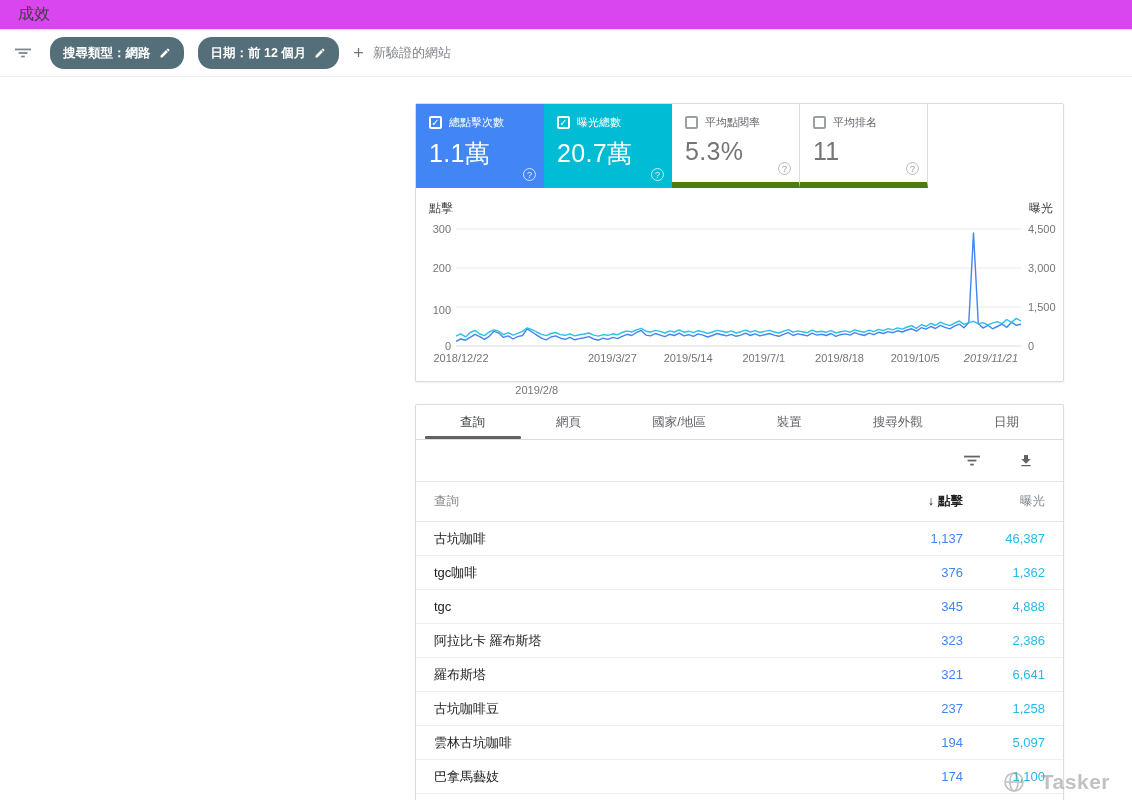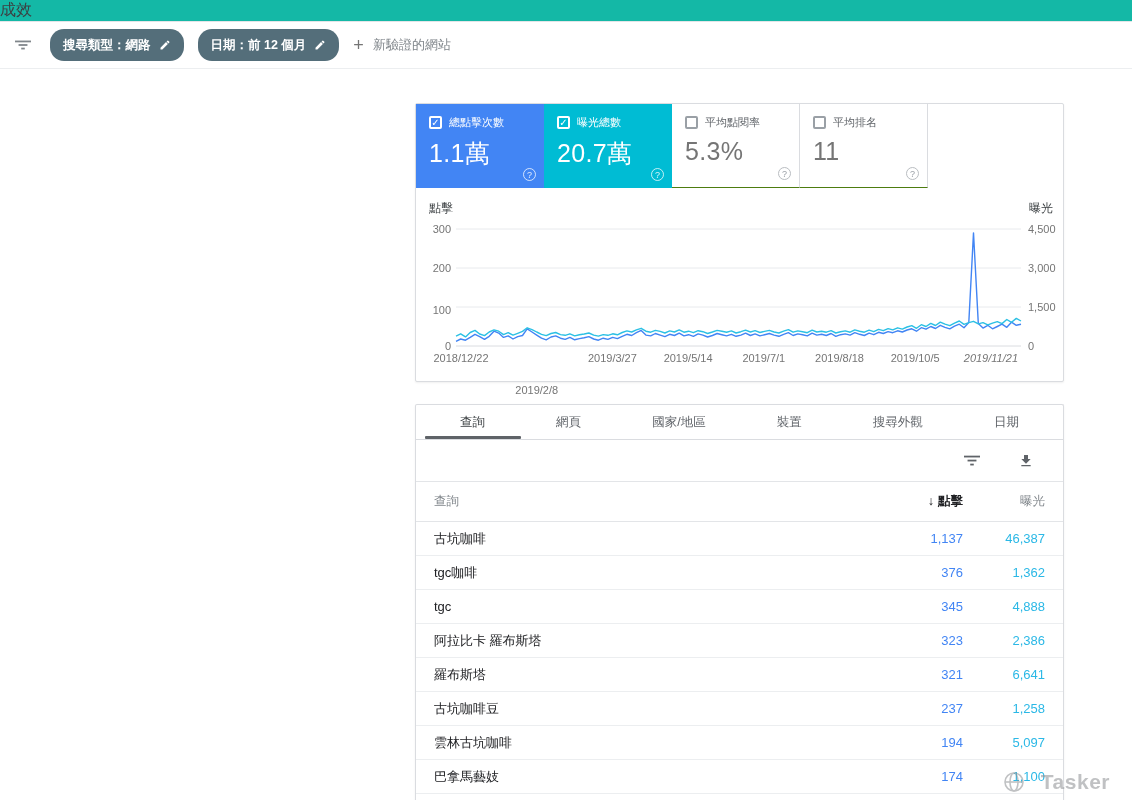--- a/index.html
+++ b/index.html
@@ -2,22 +2,22 @@
 <html><head>
 <meta charset="utf-8">
 <style>
   * { box-sizing: border-box; margin: 0; padding: 0; }
   html,body { width:1132px; height:800px; overflow:hidden; }
   body {
     font-family:"Liberation Sans","DejaVu Sans",sans-serif;
     background:#ffffff; color:#202124; position:relative;
   }
   
-  .top-header{ height:22px; display:flex; align-items:center; 
-    border-bottom:1px solid #e3e5e8; background:#14b8a6;}
+  .top-header{ height:30px; display:flex; align-items:center; padding-left:18px;
+    border-bottom:1px solid #e3e5e8; background:#d946ef;}
   .page-title{ font-size:16px; color:#3c4043; }
   
   .filter-bar{ height:47px; display:flex; align-items:center; gap:14px;
     padding-left:10px; border-bottom:1px solid #eceef0; background:#fff;}
   .icon-btn{ width:26px; height:26px; display:flex; align-items:center; justify-content:center;
     cursor:pointer; background:none; border:none; }
   .chip{ display:inline-flex; align-items:center; gap:8px; height:26px; padding:16px 13px;
     background:#546e7a; color:#fff; border-radius:14px; font-size:12.5px; font-weight:bold;
     border:none; cursor:pointer; white-space:nowrap;}
   .chip svg{ flex:0 0 auto; }
@@ -28,21 +28,21 @@
   .content{ position:absolute; left:415px; top:103px; width:649px; }
   .card{ background:#fff; border:1px solid #dadce0; border-radius:2px;
     box-shadow:0 1px 2px rgba(60,64,67,.08); }
   
   .tiles{ display:flex; height:84px; }
   .tile{ width:128px; position:relative; padding:11px 0 0 13px; cursor:pointer; }
   .tile .label-row{ display:flex; align-items:center; gap:7px; font-size:11px; font-weight:500;}
   .tile .value{ font-size:25px; margin-top:7px; letter-spacing:.3px;}
   .tile-clicks{ background:#4285f4; color:#fff; }
   .tile-impressions{ background:#00bcd4; color:#fff; }
-  .tile-plain{ background:#fff; border-right:1px solid #dadce0; border-bottom:1px solid #4d7c0f;}
+  .tile-plain{ background:#fff; border-right:1px solid #dadce0; border-bottom:6px solid #4d7c0f;}
   .tile-plain .label-row{ color:#5f6368; }
   .tile-plain .value{ color:#757575; }
   .cb{ width:13px; height:13px; border-radius:2px; display:flex; align-items:center;
     justify-content:center; font-size:10px; line-height:1;}
   .cb-checked{ border:2px solid #fff; color:#fff; }
   .cb-empty{ border:2px solid #9aa0a6; }
   .help{ position:absolute; right:8px; bottom:7px; width:13px; height:13px; border-radius:50%;
     font-size:9px; display:flex; align-items:center; justify-content:center; cursor:pointer;}
   .help-light{ border:1px solid rgba(255,255,255,.75); color:rgba(255,255,255,.85);}
   .help-gray{ border:1px solid #b9bdc1; color:#9aa0a6;}

